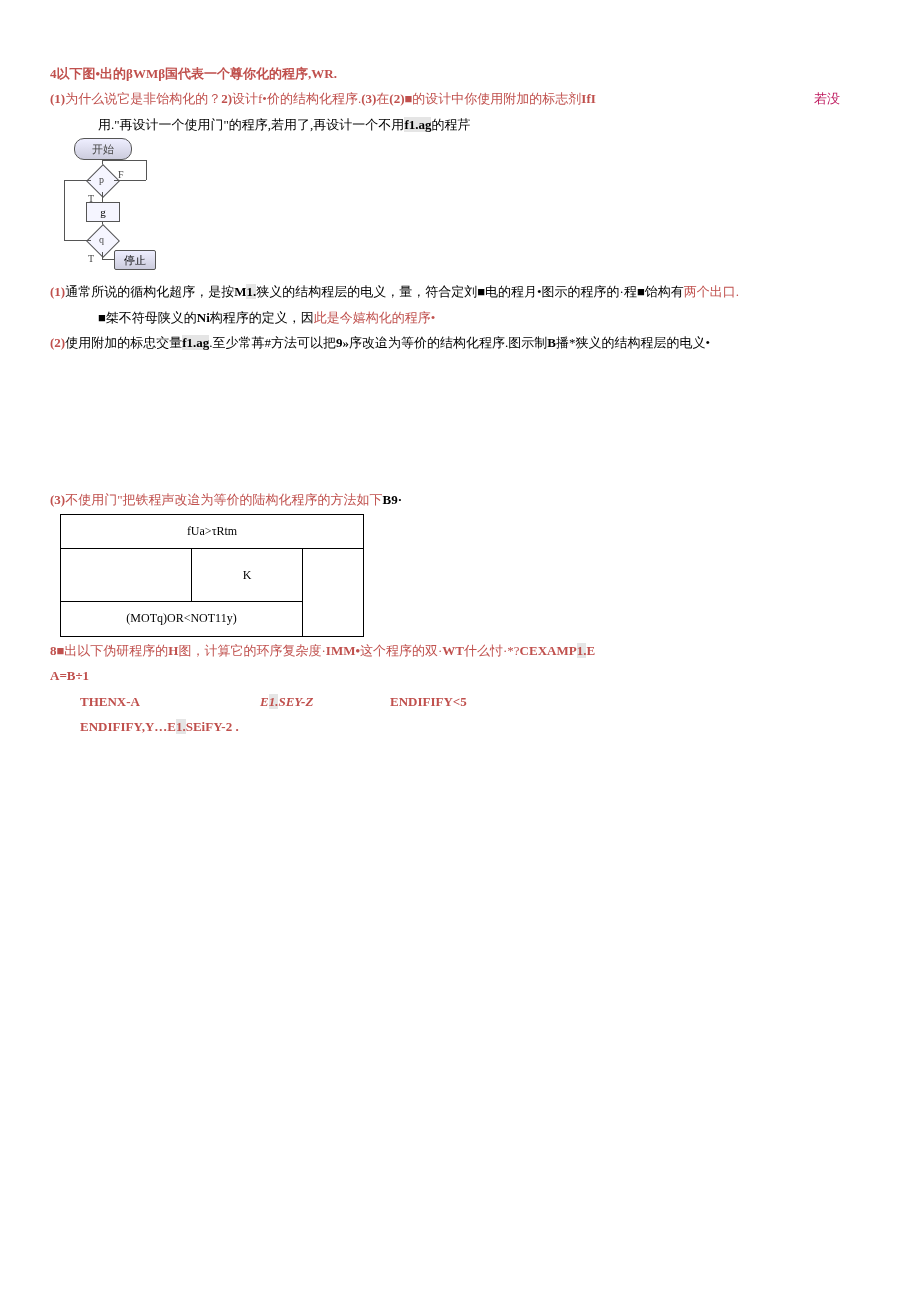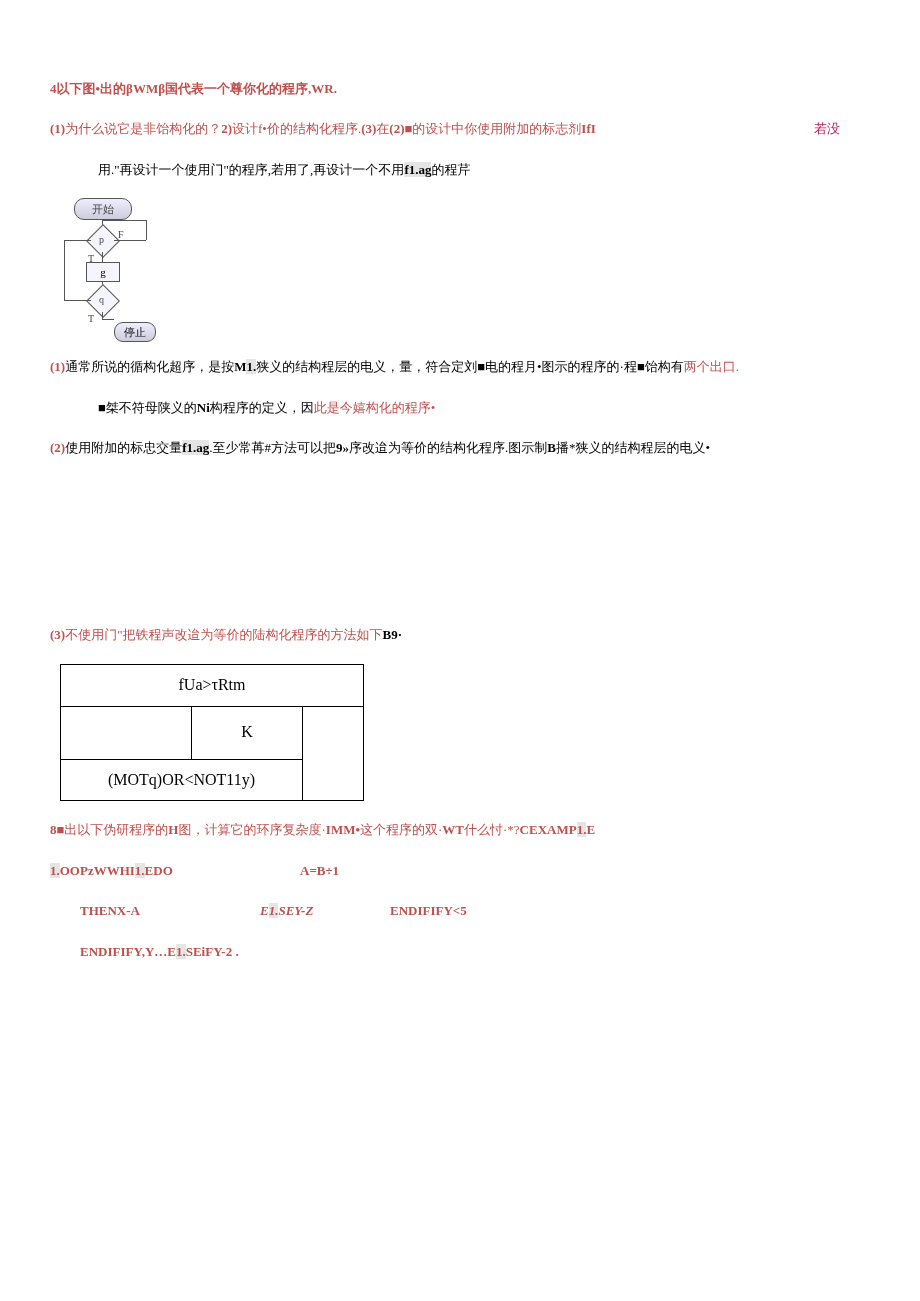--- a/index.html
+++ b/index.html
@@ -13,21 +13,21 @@
   }
   .colored { color: #c0504d; }
   .bold { font-weight: bold; }
   .highlight { background-color: #e5e5e5; }
   .right-annotation {
     position: absolute;
     right: 30px;
     color: #be185d;
   }
   .indent1 { padding-left: 48px; }
-  .line { margin: 17px 0; }
+  .line { margin: 2px 0; }
   .flowchart {
     width: 100px;
     height: 140px;
     margin-left: 10px;
     position: relative;
   }
   .flow-start {
     width: 56px;
     height: 20px;
     border: 1px solid #555;
@@ -56,48 +56,47 @@
     position: absolute;
     text-align: center;
     font-size: 11px;
     background:#f5f5ff;
     line-height:18px;
   }
   .flow-end {
     width: 40px;
     height: 18px;
     border: 1px solid #555;
-    border-radius: 9px;
+    border-radius: 2px;
     background: linear-gradient(#eef,#ccd);
     font-size: 11px;
     text-align: center;
     line-height: 18px;
     position: absolute;
-    margin-top: 12px;
   }
   .flow-label {
     position:absolute;
     font-size:10px;
     color:#444;
   }
   .vline {
     position:absolute;
     width:1px;
     background:#555;
   }
   .hline {
     position:absolute;
     height:1px;
     background:#555;
   }
   .gap { height: 130px; }
   table.pseudo {
     border-collapse: collapse;
     margin-left: 10px;
-    font-size: 16px;
+    font-size: 12px;
   }
   table.pseudo td {
     border: 1px solid #000;
     padding: 6px 20px;
     text-align: center;
   }
   .small-indent { padding-left: 30px; }
 </style>
 </head>
 <body>
@@ -169,21 +168,20 @@
         <td colspan="2">(MOTq)OR&lt;NOT11y)</td>
       </tr>
 </tbody>
   </table>
 
 <div class="line">
   <span class="colored bold">8■</span><span class="colored">出以下伪研程序的</span><span class="colored bold">H</span><span class="colored">图，计算它的环序复杂度·</span><span class="colored bold">IMM•</span><span class="colored">这个程序的双·</span><span class="colored bold">WT</span><span class="colored">什么忖·*?</span><span class="colored bold"><span>CEXAMP</span><span class="highlight">1.</span><span>E</span></span>
 </div>
 
 <div class="line colored bold" style="display:flex;">
-  <span style="width:250px;"><span class="highlight">1.</span><span>OOPzWWHI</span><span class="highlight">1.</span><span>EDO</span></span>
   <span>A=B÷1</span>
 </div>
 
 <div class="line colored bold small-indent" style="display:flex;">
   <span style="width:180px;">THENX-A</span>
   <span style="width:130px;font-style:italic;"><span>E</span><span class="highlight">1.</span><span>SEY-Z</span></span>
   <span>ENDIFIFY&lt;5</span>
 </div>
 
 <div class="line colored bold small-indent">

